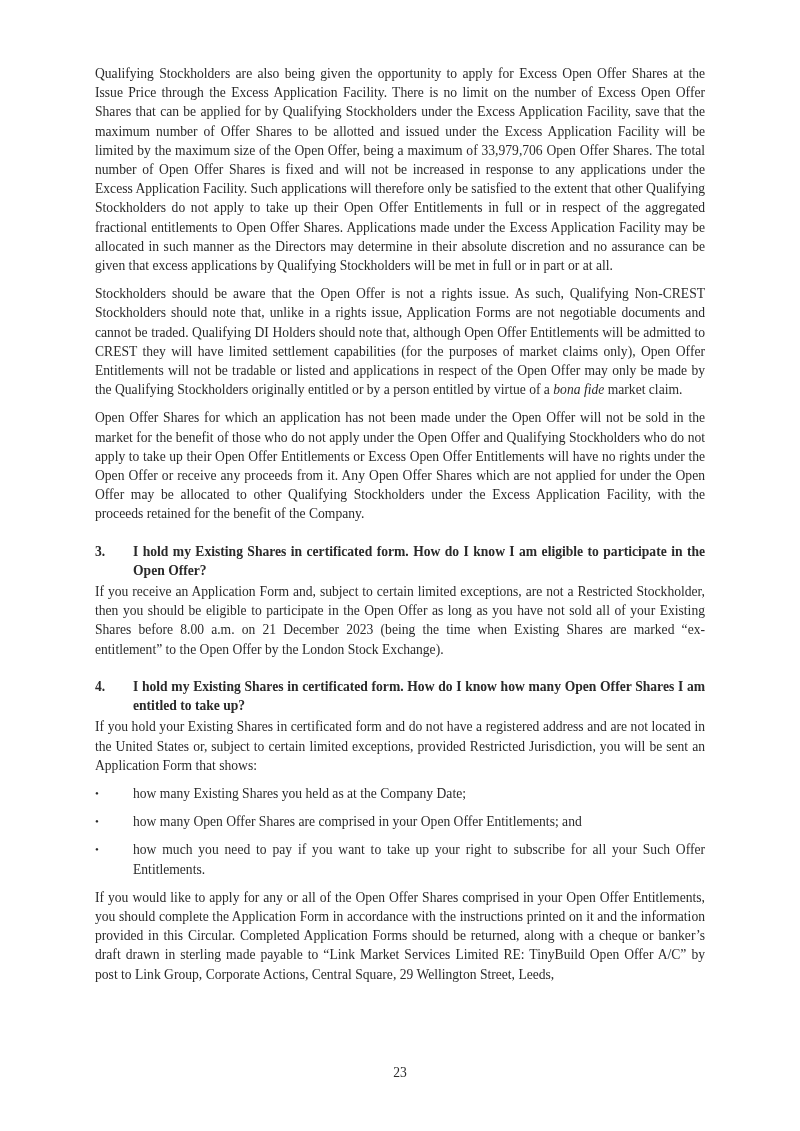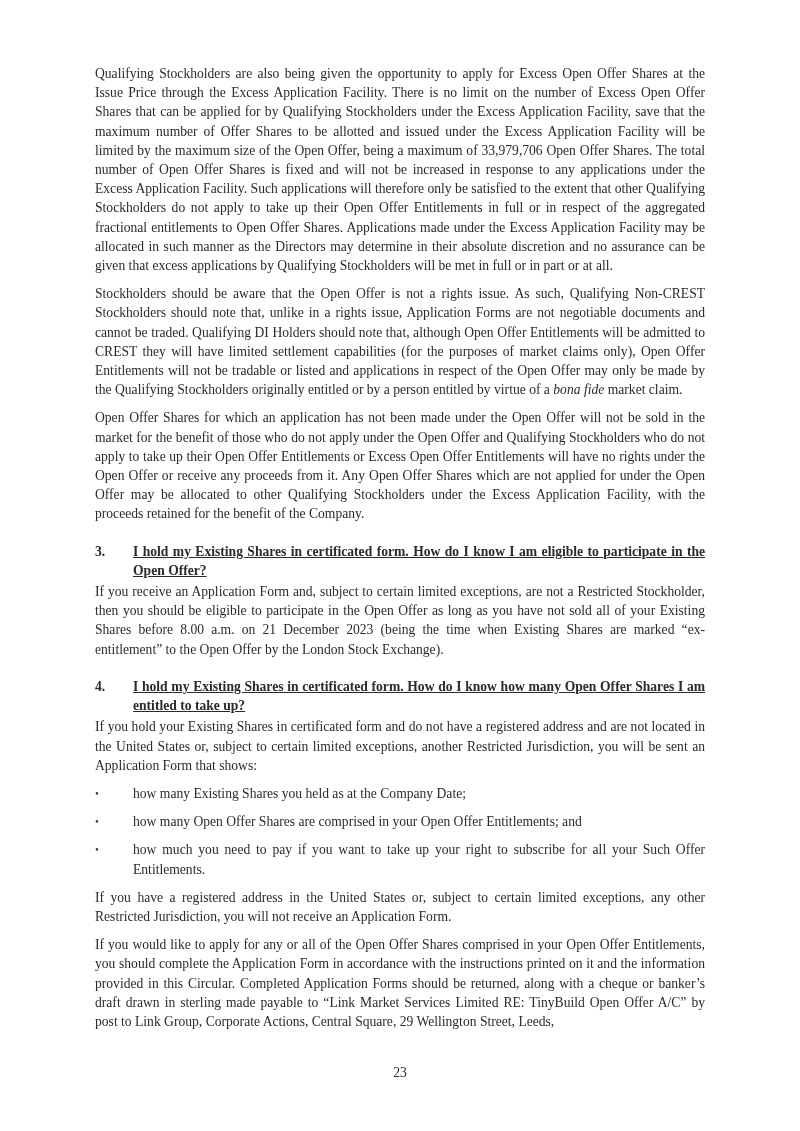--- a/index.html
+++ b/index.html
@@ -38,21 +38,20 @@
       text-align: justify;
     }
     .heading .num {
       width: 38px;
       flex: 0 0 38px;
     }
     .heading .title {
       flex: 1;
       text-align: justify;
       text-align-last: left;
-      text-decoration: underline;
     }
     ul.bullets {
       list-style: none;
       margin: 0 0 9px 0;
       padding: 0;
     }
     ul.bullets li {
       display: flex;
       margin-bottom: 9px;
     }
@@ -95,37 +94,36 @@
       <span class="title">I hold my Existing Shares in certificated form. How do I know I am eligible to participate in the Open Offer?</span>
     </div>
     <p>If you receive an Application Form and, subject to certain limited exceptions, are not a Restricted Stockholder, then you should be eligible to participate in the Open Offer as long as you have not sold all of your Existing Shares before 8.00 a.m. on 21 December 2023 (being the time when Existing Shares are marked “ex-entitlement” to the Open Offer by the London Stock Exchange).</p>
   </div>
 
   <div class="section">
     <div class="heading">
       <span class="num">4.</span>
       <span class="title">I hold my Existing Shares in certificated form. How do I know how many Open Offer Shares I am entitled to take up?</span>
     </div>
-    <p>If you hold your Existing Shares in certificated form and do not have a registered address and are not located in the United States or, subject to certain limited exceptions, another Restricted Jurisdiction, you will be sent an Application Form that shows:</p>
+    <p>If you hold your Existing Shares in certificated form and do not have a registered address and are not located in the United States or, subject to certain limited exceptions, provided Restricted Jurisdiction, you will be sent an Application Form that shows:</p>
 
     <ul class="bullets">
       <li>
         <span class="dot">•</span>
         <span class="txt">how many Existing Shares you held as at the Company Date;</span>
       </li>
       <li>
         <span class="dot">•</span>
         <span class="txt">how many Open Offer Shares are comprised in your Open Offer Entitlements; and</span>
       </li>
       <li>
         <span class="dot">•</span>
         <span class="txt">how much you need to pay if you want to take up your right to subscribe for all your Such Offer Entitlements.</span>
       </li>
     </ul>
 
-    <p>If you have a registered address in the United States or, subject to certain limited exceptions, any other Restricted Jurisdiction, you will not receive an Application Form.</p>
 
     <p>If you would like to apply for any or all of the Open Offer Shares comprised in your Open Offer Entitlements, you should complete the Application Form in accordance with the instructions printed on it and the information provided in this Circular. Completed Application Forms should be returned, along with a cheque or banker’s draft drawn in sterling made payable to “Link Market Services Limited RE: TinyBuild Open Offer A/C” by post to Link Group, Corporate Actions, Central Square, 29 Wellington Street, Leeds,</p>
   </div>
 
 </div>
 
 <div class="page-number">23</div>
 
 </body></html>

